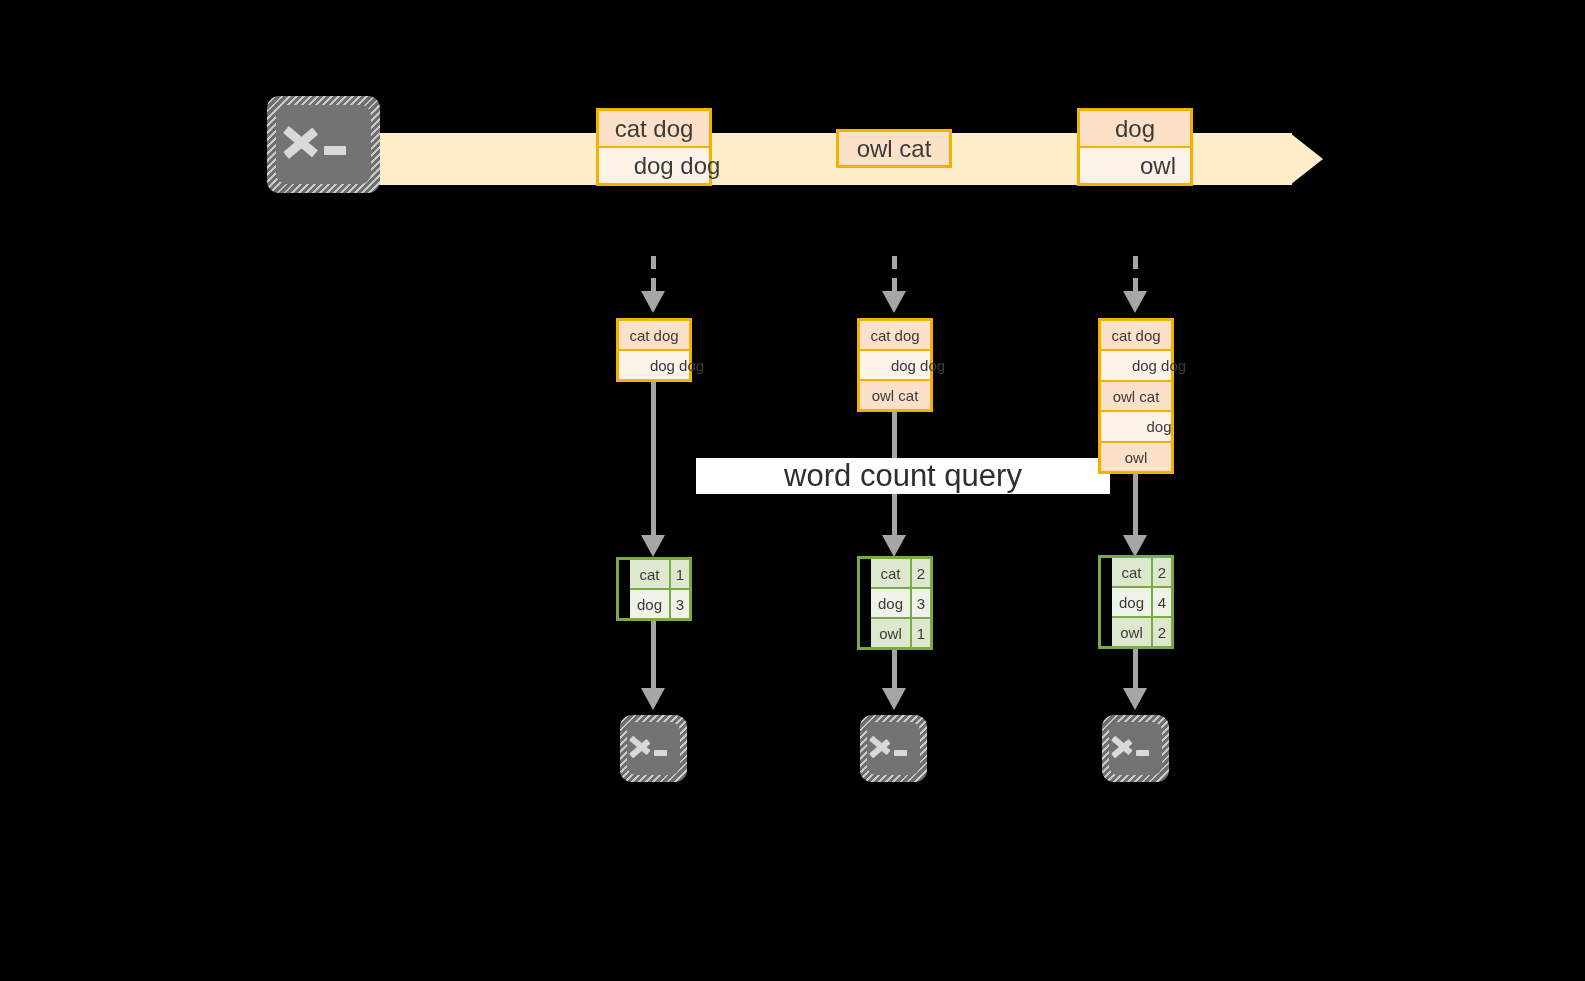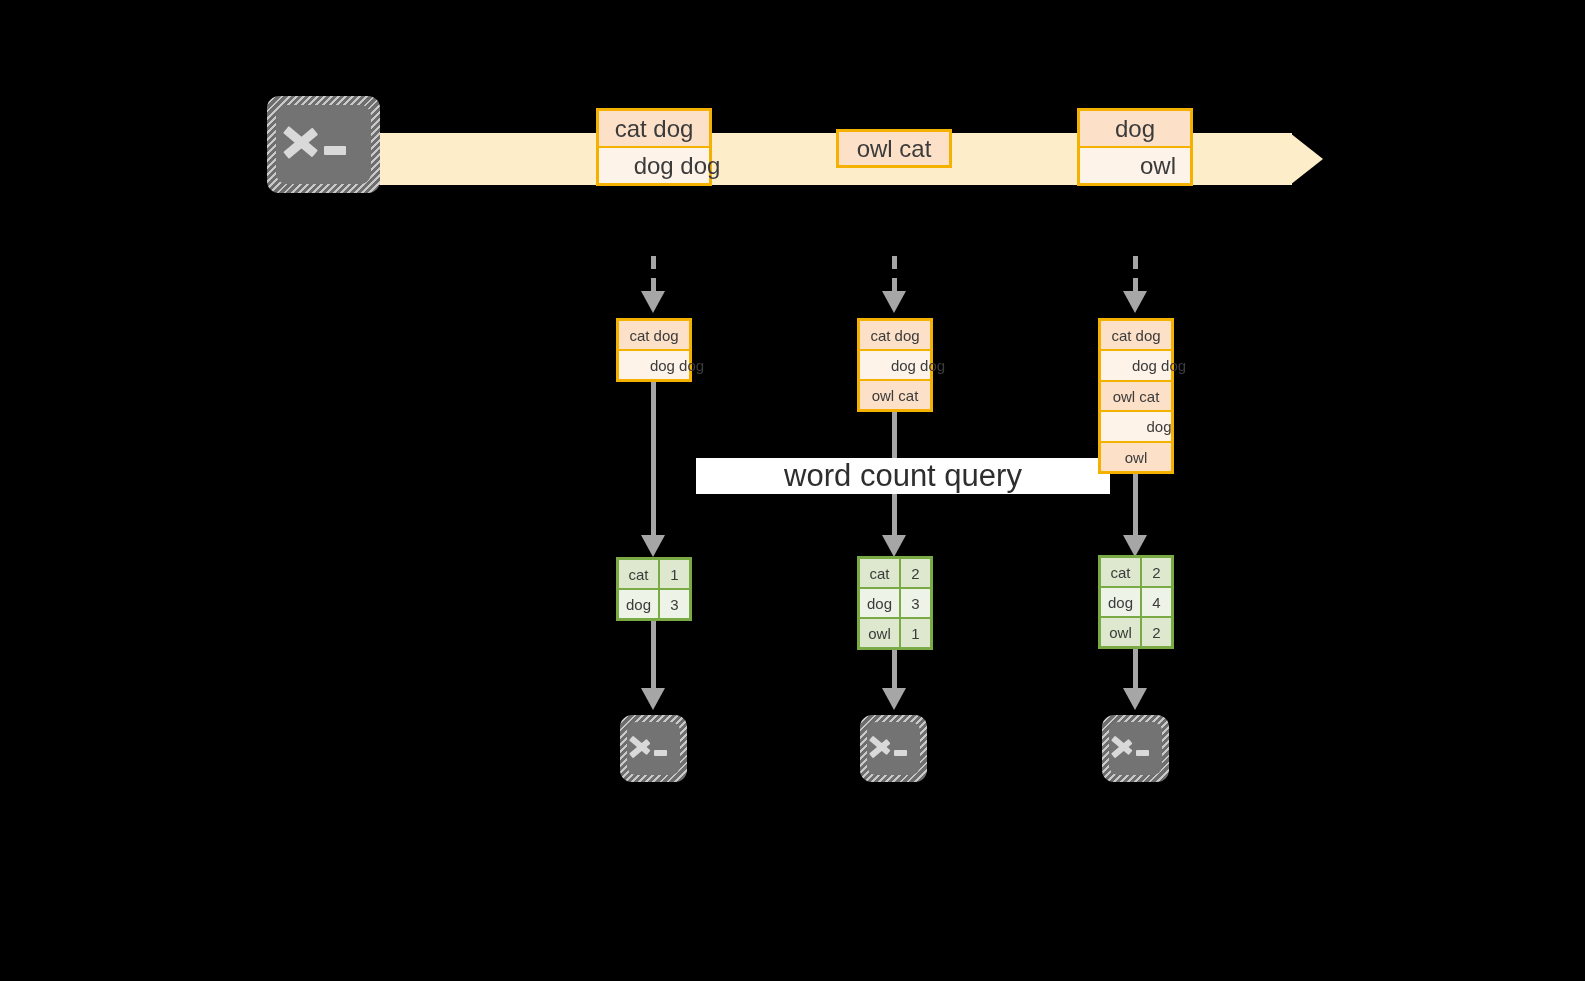--- a/index.html
+++ b/index.html
@@ -114,20 +114,21 @@
     box-sizing: border-box;
     border: 3px solid #7aaa43;
     display: flex;
     flex-direction: column;
   }
   .res .row {
     box-sizing: border-box;
     flex: 1 1 auto;
     display: flex;
     border-bottom: 2px solid #7aaa43;
+    margin-left: 11px;
   }
   .res .row:last-child { border-bottom: none; }
   .res .row.shade .k, .res .row.shade .v { background: #dde8cf; }
   .res .row.light .k, .res .row.light .v { background: #eef3e8; }
   .res .k, .res .v {
     box-sizing: border-box;
     display: flex;
     align-items: center;
     justify-content: center;
     font-size: 15px;

